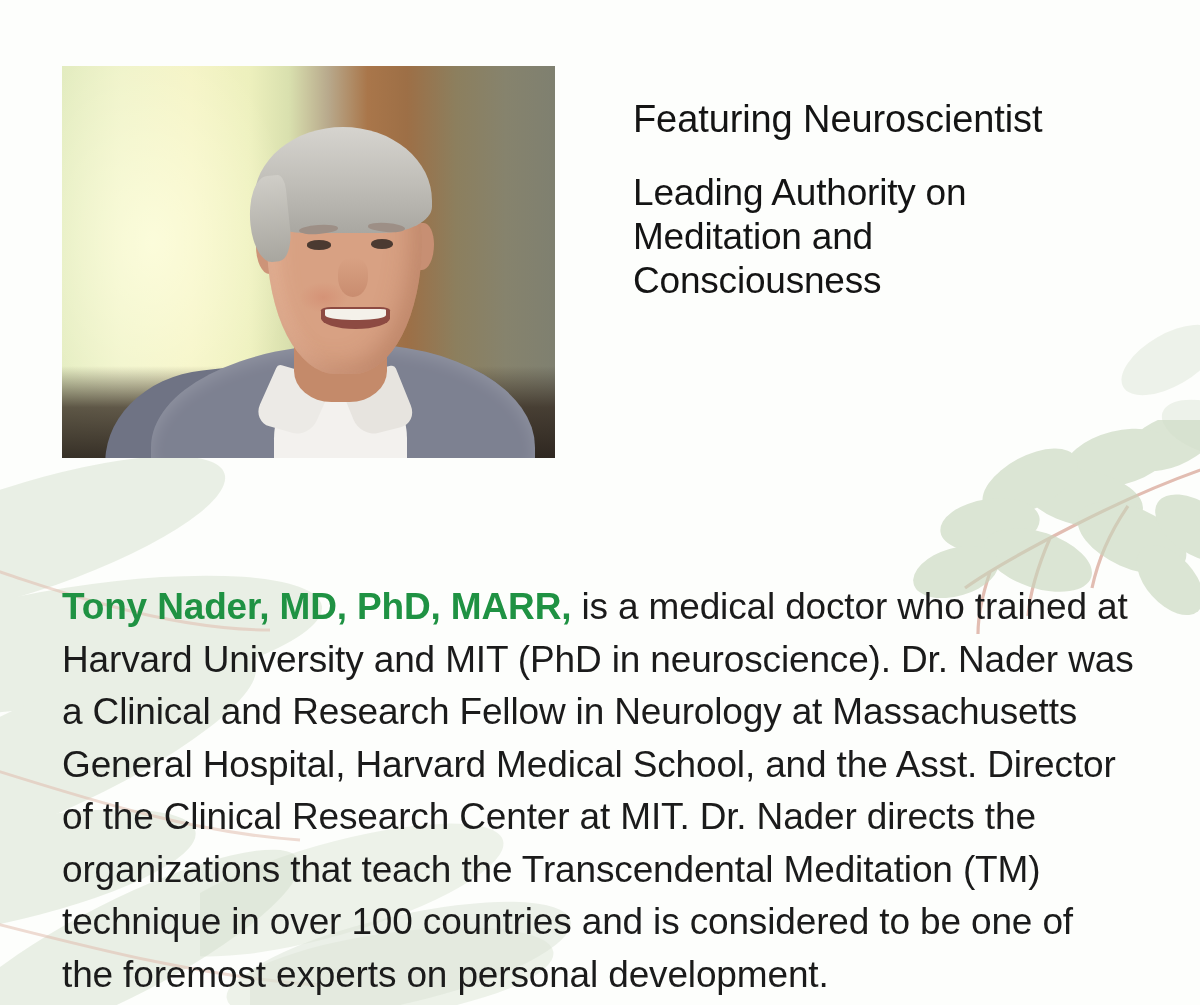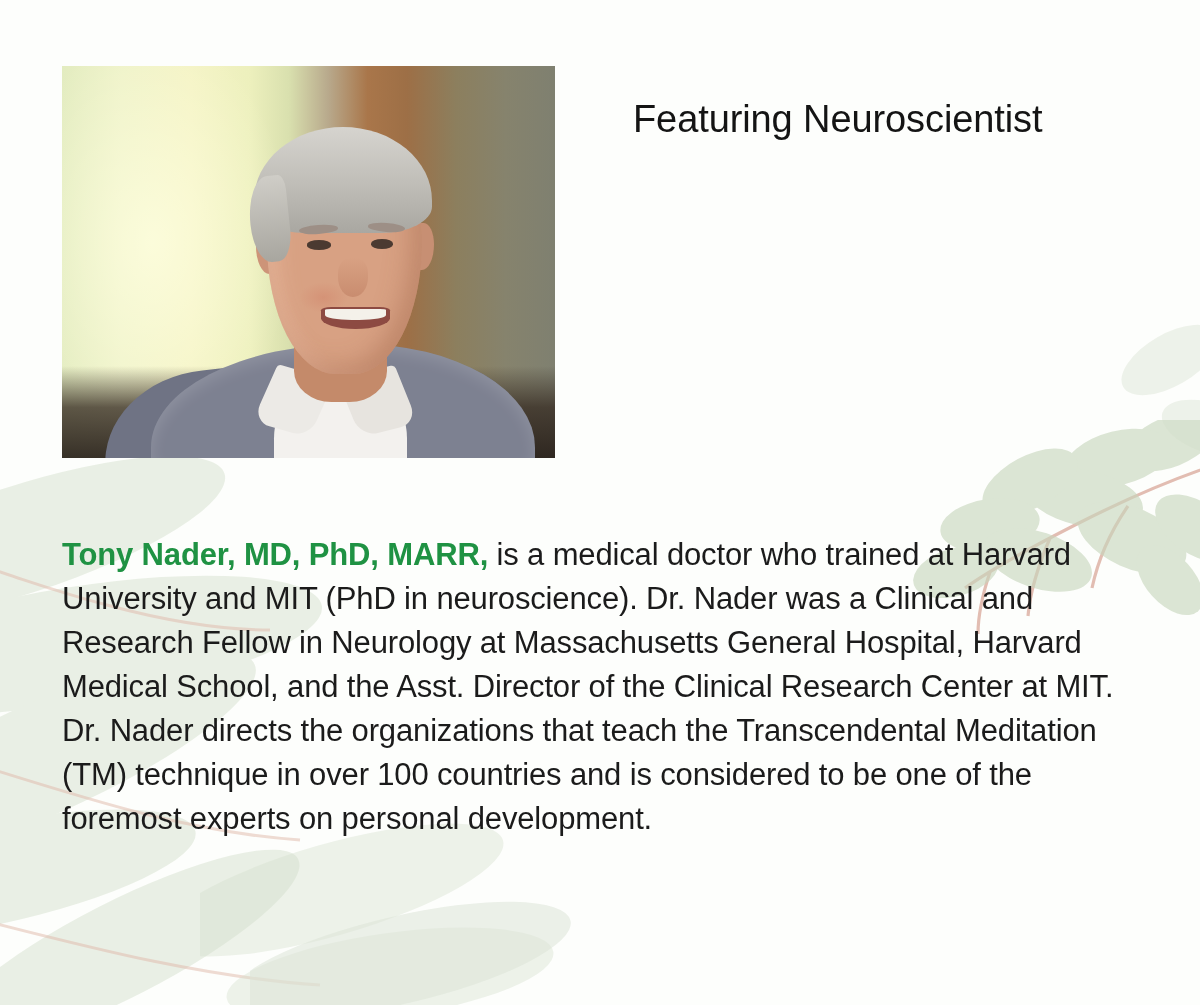--- a/index.html
+++ b/index.html
@@ -197,23 +197,23 @@
     font-weight:400;
     color:#141414;
     letter-spacing:-.2px;
     margin-top:30px;
     max-width:380px;
   }
 
   
   #bio{
     position:absolute;
-    left:62px;top:502px;
+    left:62px;top:544px;
     width:1072px;
-    font-size:31px;
+    font-size:37px;
     line-height:1.42;
     color:#1b1b1b;
     letter-spacing:-.15px;
   }
   #bio .lead{
     font-weight:700;
     color:#1f9243;
   }
 </style>
 </head>
@@ -306,18 +306,19 @@
       <div class="eye-r"></div>
       <div class="cheek"></div>
       <div class="nose"></div>
       <div class="mouth">
         <div class="teeth"></div>
       </div>
     </div>
 
     <div id="heading-block">
       <div class="h-featuring">Featuring Neuroscientist</div>
+      <div class="h-sub">Leading Authority on Meditation and Consciousness</div>
     </div>
   </div>
 
   <p id="bio"><span class="lead">Tony Nader, MD, PhD, MARR,</span><span> is a medical doctor who trained at Harvard University and MIT (PhD in neuroscience). Dr. Nader was a Clinical and Research Fellow in Neurology at Massachusetts General Hospital, Harvard Medical School, and the Asst. Director of the Clinical Research Center at MIT. Dr. Nader directs the organizations that teach the Transcendental Meditation (TM) technique in over 100 countries and is considered to be one of the foremost experts on personal development.</span></p>
 
 </div>
 
 </body></html>

